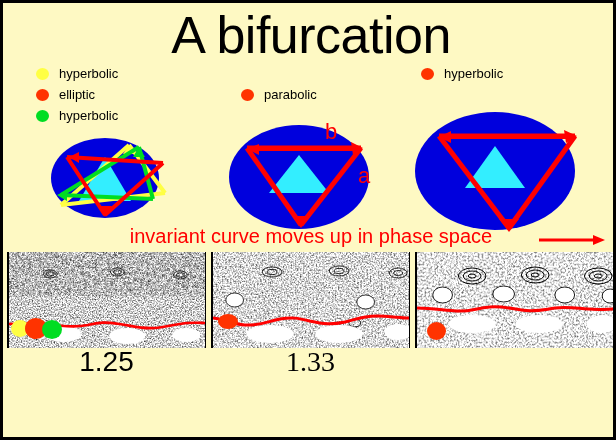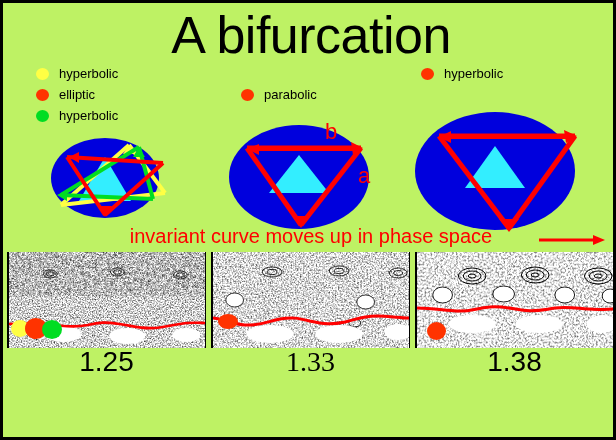--- a/index.html
+++ b/index.html
@@ -4,21 +4,21 @@
 <style>
   html, body {
     margin: 0;
     padding: 0;
     background: #ffffff;
   }
   #slide {
     position: relative;
     width: 616px;
     height: 440px;
-    background: #bef264;
+    background: #fef9c3;
     border: 3px solid #000000;
     box-sizing: border-box;
     overflow: hidden;
     font-family: "Liberation Sans", sans-serif;
   }
 
   
   #title {
     position: absolute;
     left: 0;
@@ -315,15 +315,14 @@
         <ellipse cx="124" cy="72" rx="24" ry="9"></ellipse>
         <ellipse cx="188" cy="72" rx="16" ry="9"></ellipse>
       </g>
     </svg>
     <svg class="panel-curve" viewBox="0 0 200 96" preserveAspectRatio="none">
       <path d="M 0,56 C 14,56 26,58 40,59 C 54,60 60,56 74,55 C 86,54 92,56 106,58
                C 120,60 126,58 140,56 C 152,54.5 160,56 174,57 C 186,58 194,57 200,57" stroke="#ff0000" stroke-width="3" fill="none" stroke-linecap="round"></path>
     </svg>
     <span class="panel-dot" style="background:#ff3300; left:10px; top:70px; width:19px; height:18px;"></span>
   </div>
-  <div class="panel-label" id="label-3">1.38</div>
 
 </div>
 
 </body></html>

